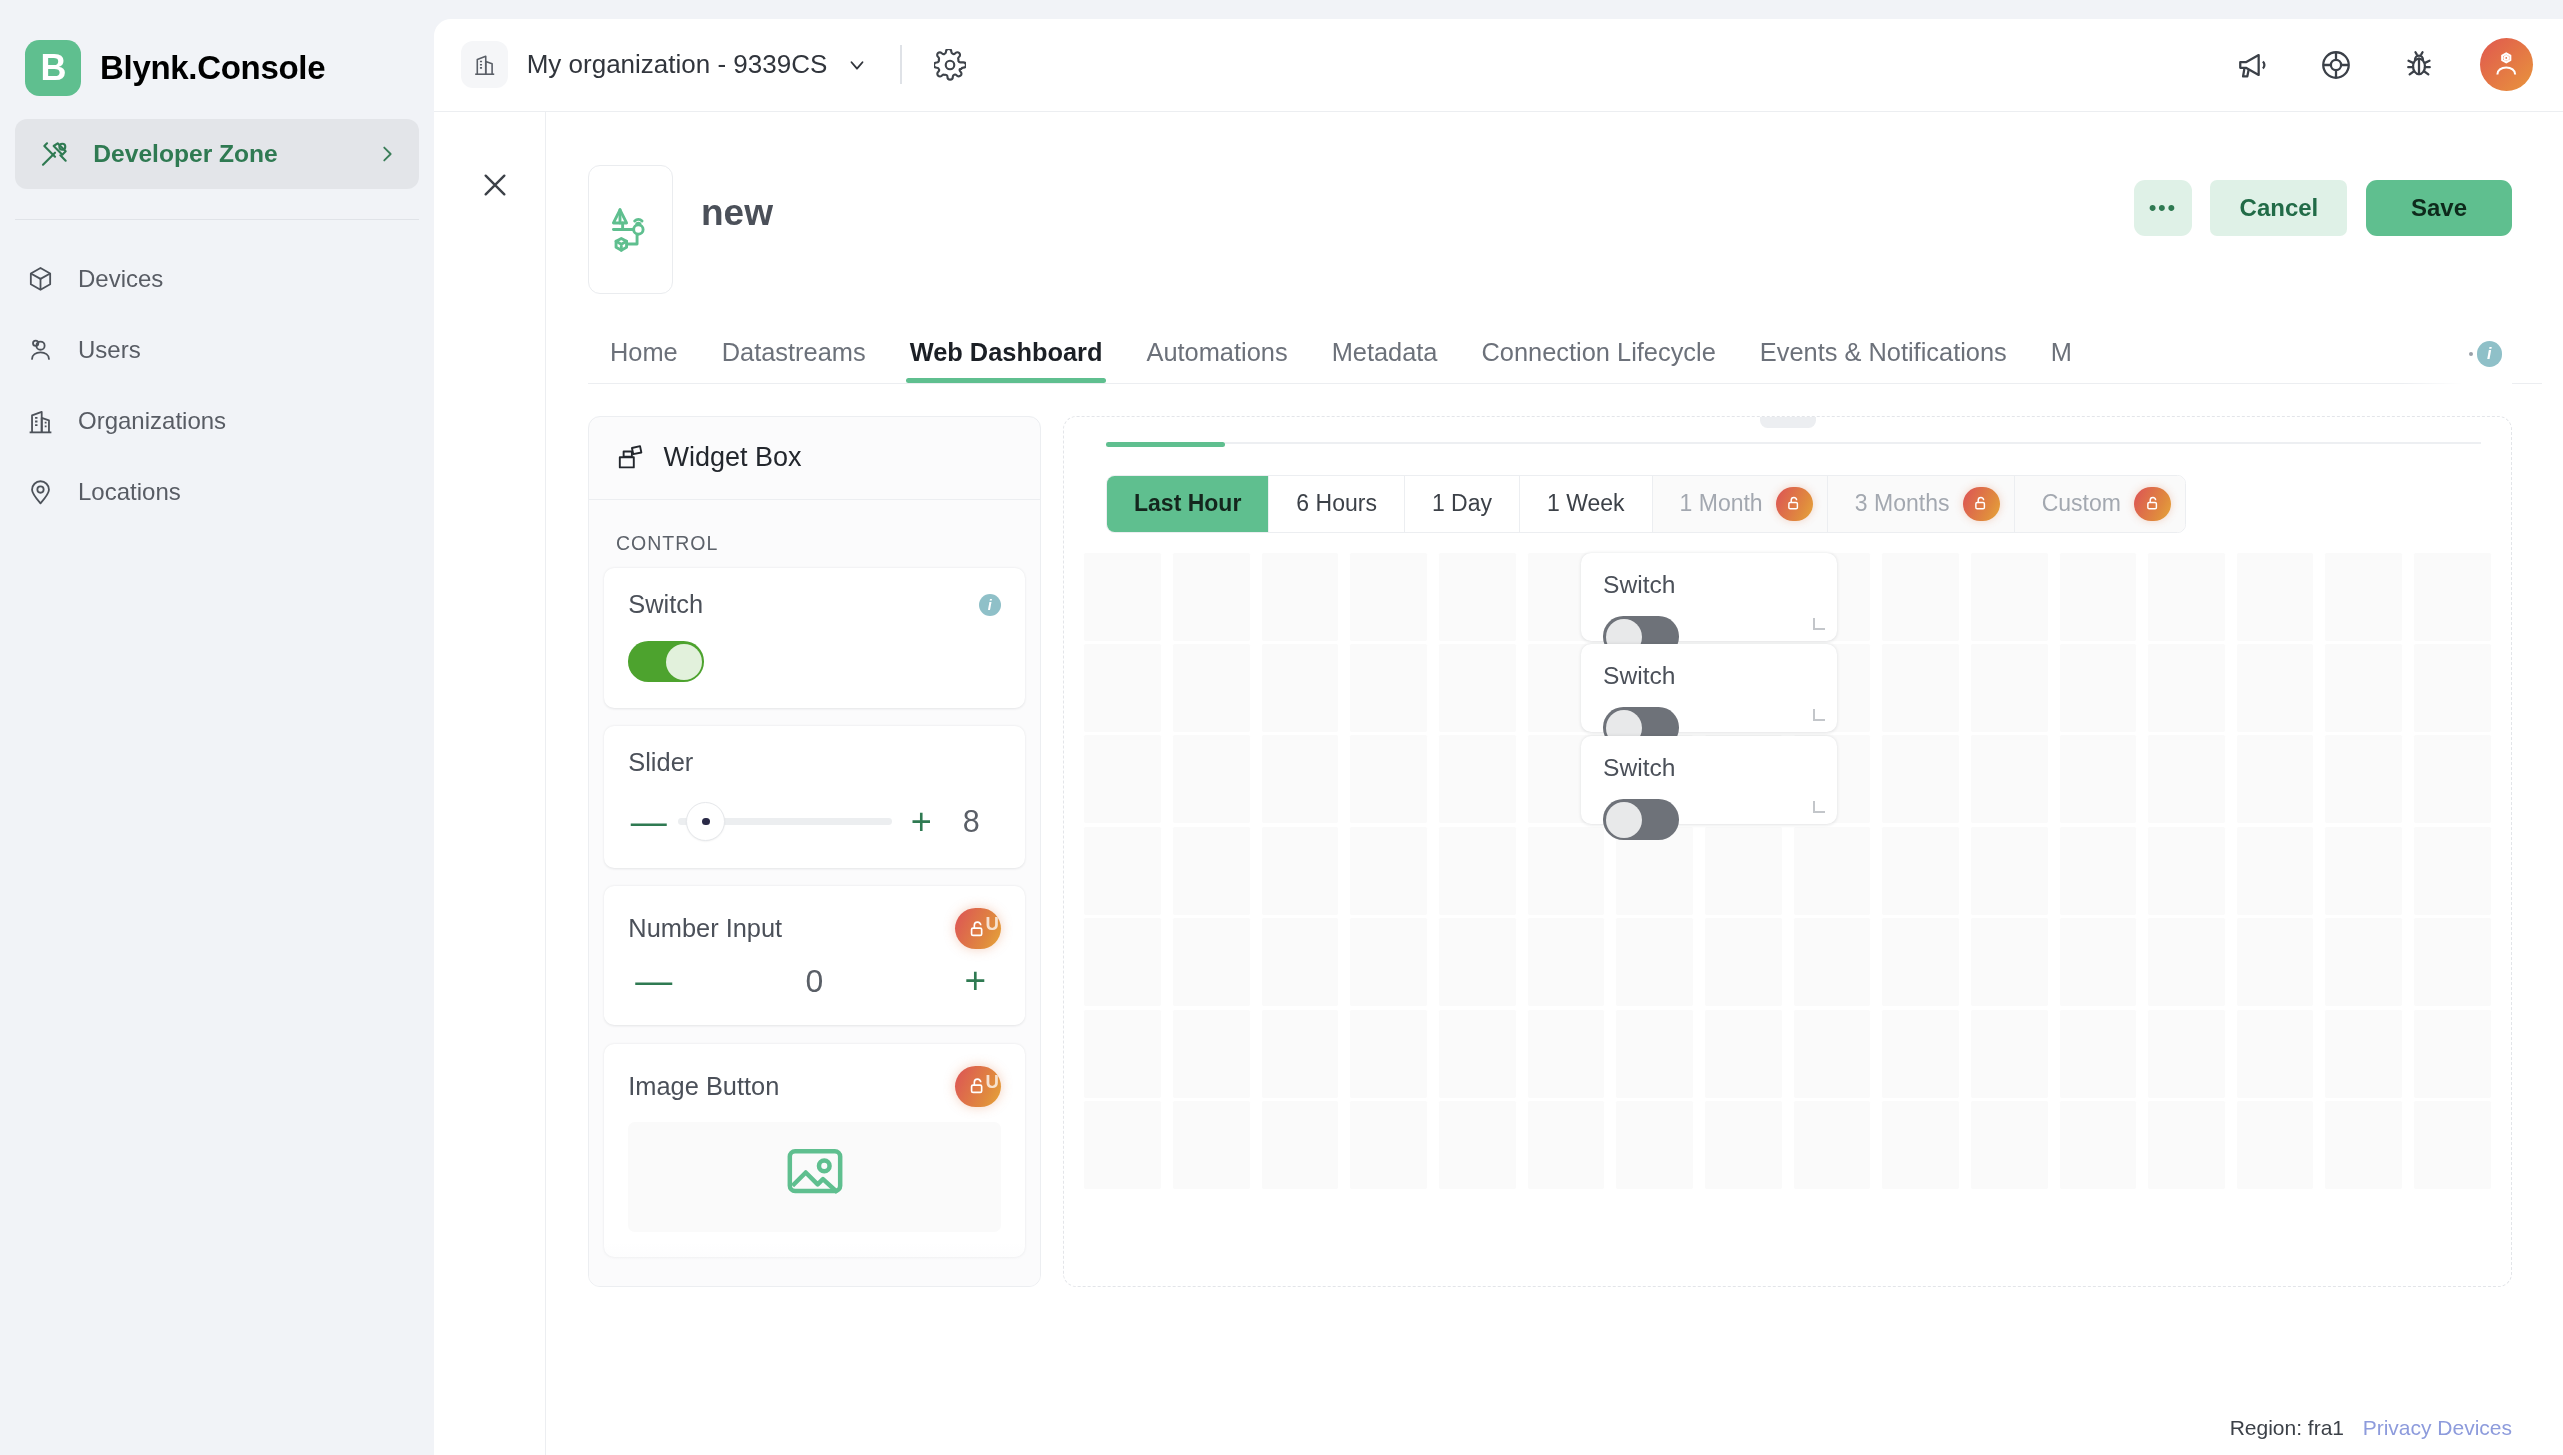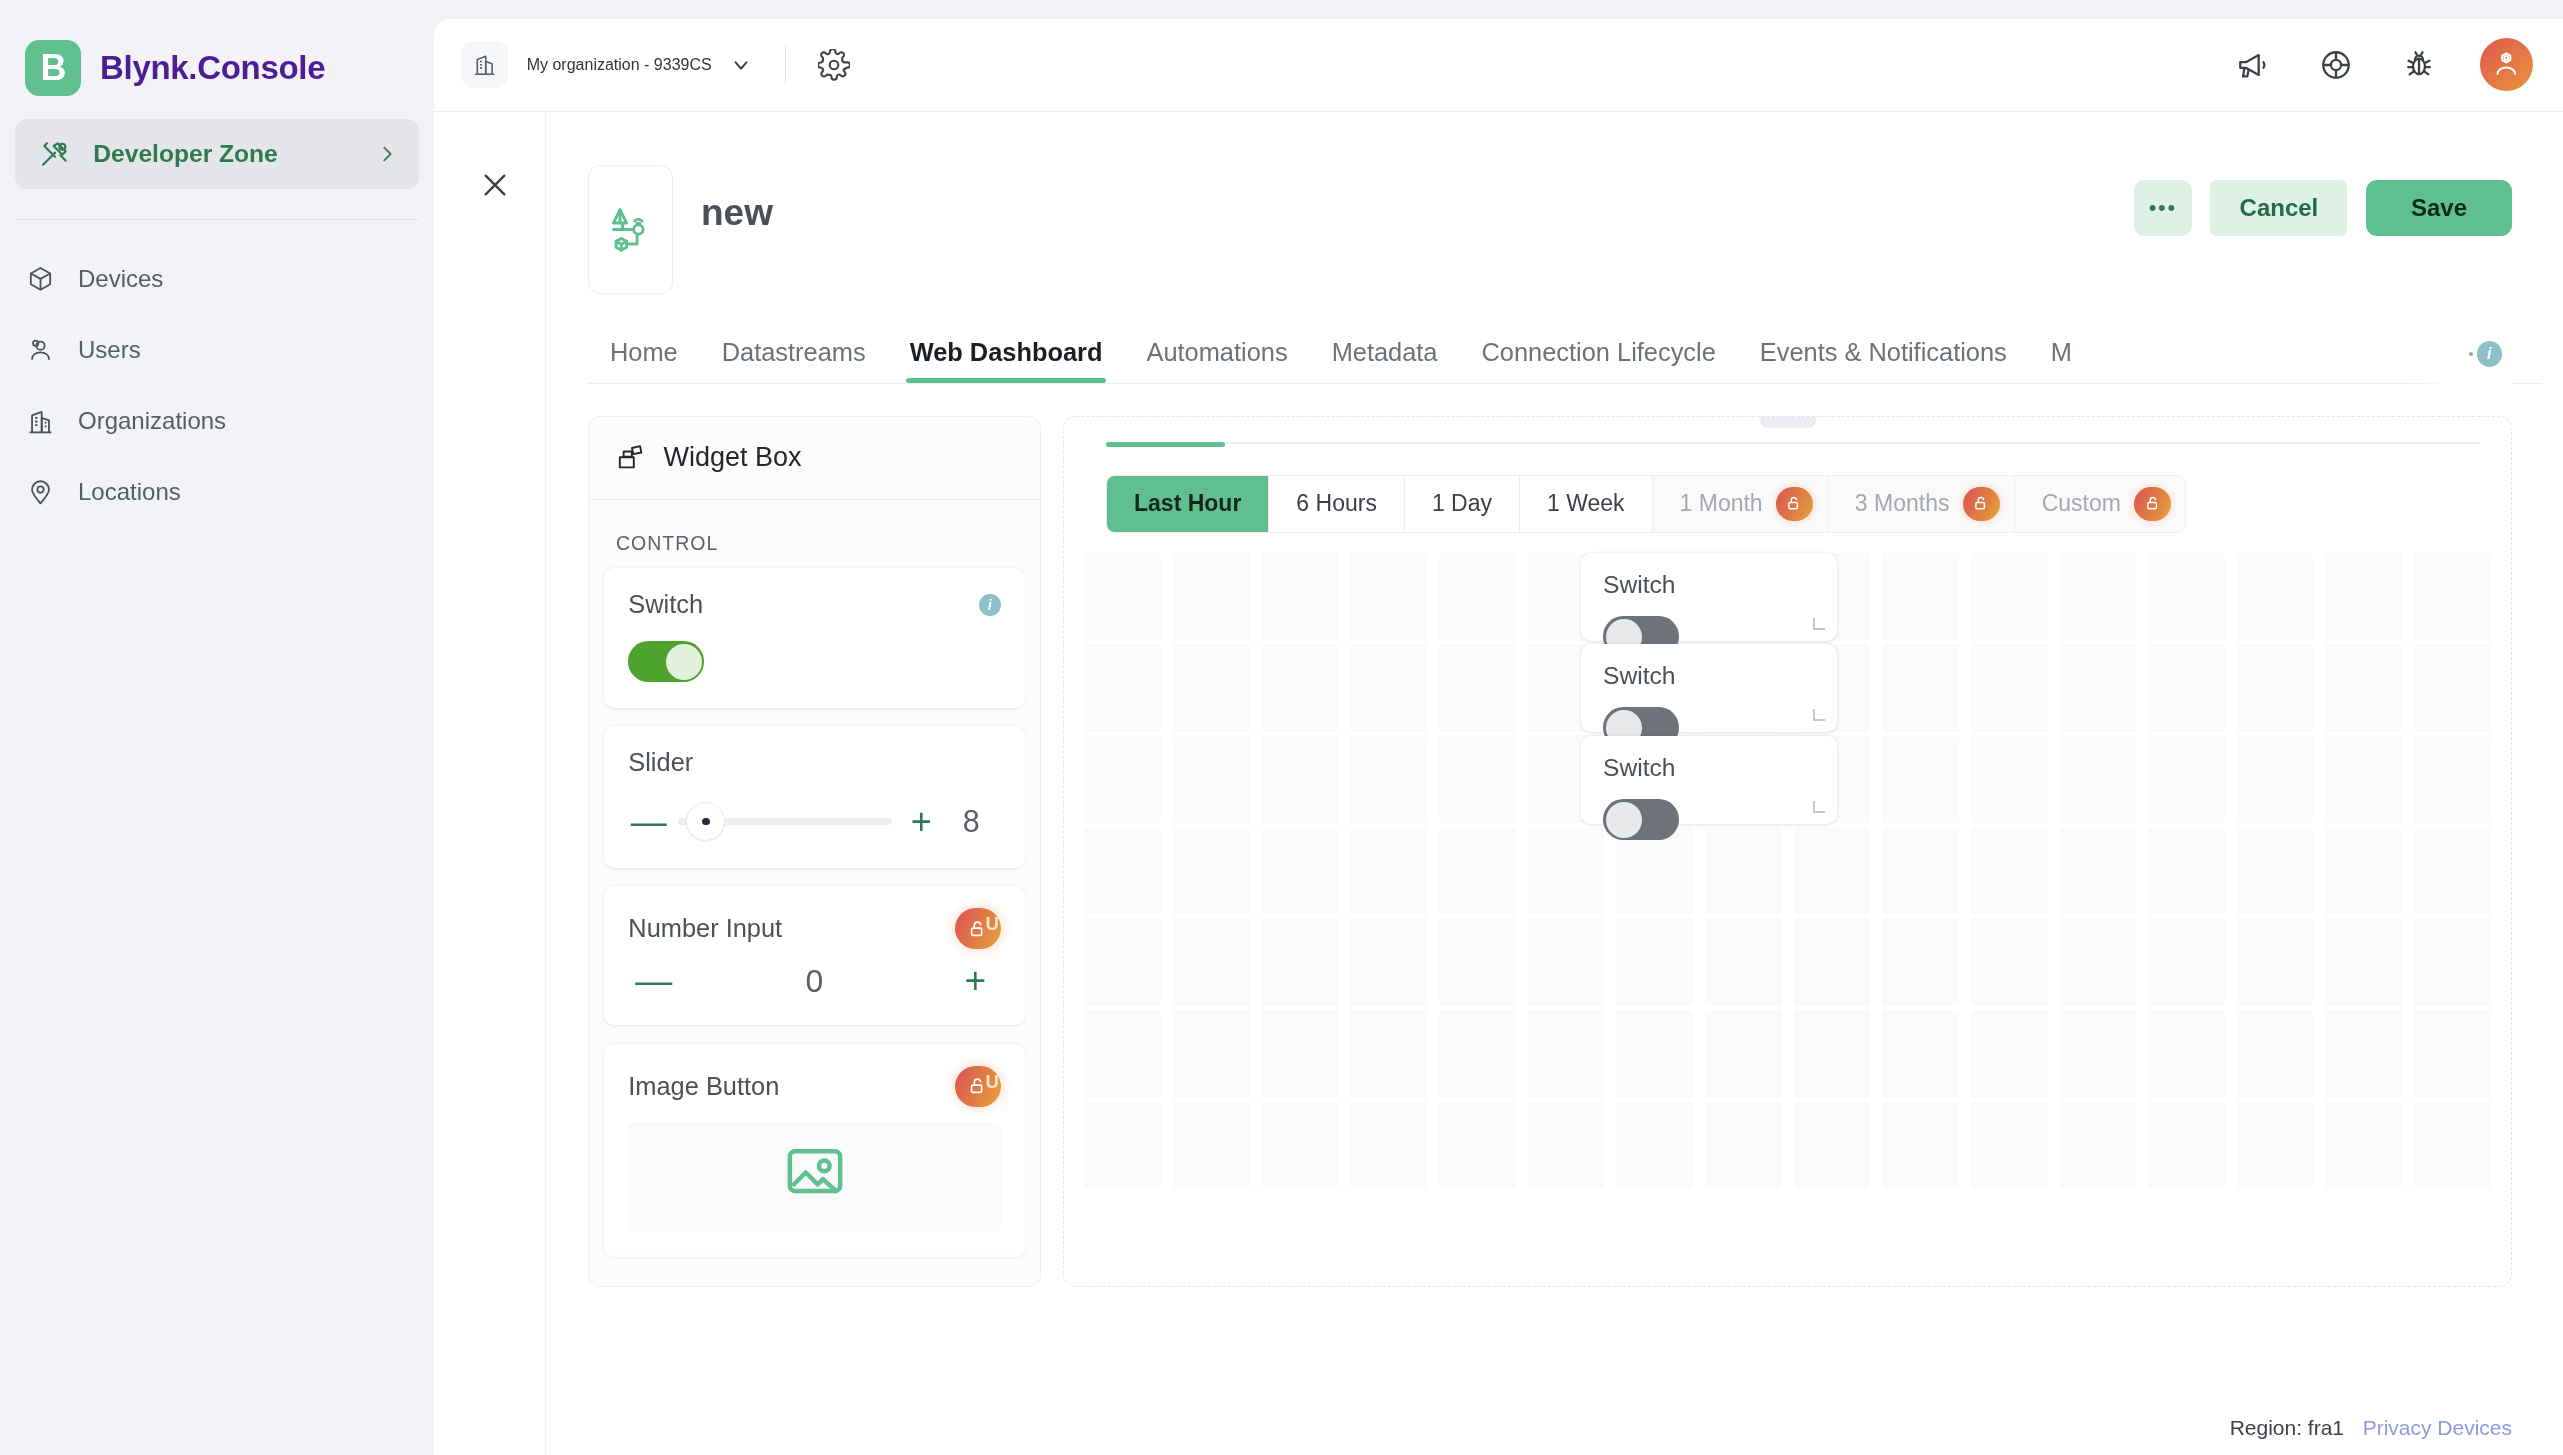--- a/index.html
+++ b/index.html
@@ -19,21 +19,21 @@
   .brand {
     display: flex; align-items: center; gap: 18.6px;
     padding: 25.4px 0 0 25.4px; height: 110px;
   }
   .brand-logo {
     width: 56px; height: 56px; border-radius: 14.4px;
     background: #5fbf8f;
     display: flex; align-items: center; justify-content: center;
     color: #fff; font-size: 36px; font-weight: 700; line-height: 1;
   }
-  .brand-name { font-size: 33px; font-weight: 700; color: #4c1d95; letter-spacing: -0.3px; }
+  .brand-name { font-size: 33px; font-weight: 700; color: #000000; letter-spacing: -0.3px; }
 
   .devzone {
     margin: 8.5px 15.3px 0 15.3px; height: 70px; border-radius: 12px;
     background: #e3e5e9; display: flex; align-items: center;
     padding: 0 20.3px 0 24px; gap: 22px; cursor: pointer;
   }
   .devzone-label { font-size: 24.6px; font-weight: 700; color: #2f7a52; flex: 1; }
   .devzone .chev { color: #3a7d58; }
 
   .side-divider { height: 0.8px; background: #e0e3e8; margin: 30.5px 15.3px 0 15.3px; }
@@ -60,21 +60,21 @@
     padding: 0 30.5px 0 18.6px; gap: 0;
   }
   .org-chip {
     display: flex; align-items: center; gap: 18.6px; cursor: pointer;
     padding: 6.8px 8.5px; border-radius: 10.2px;
   }
   .org-ico-box {
     width: 47px; height: 47px; border-radius: 12px; background: #f5f6f8;
     display: flex; align-items: center; justify-content: center; color: #5a5f67;
   }
-  .org-name { font-size: 16px; color: #31353c; }
+  .org-name { font-size: 26px; color: #31353c; }
   .topbar-sep { width: 1.7px; height: 39px; background: #dfe2e7; margin: 0 24px; }
   .gear-btn { width: 47px; height: 47px; display:flex; align-items:center; justify-content:center; cursor:pointer; color:#3f444b; }
   .topbar-spacer { flex: 1; }
   .topbar-icons { display: flex; align-items: center; gap: 39px; }
   .tb-ico { width: 44px; height: 44px; display:flex; align-items:center; justify-content:center; color:#3b4048; cursor:pointer; }
   .avatar {
     width: 53px; height: 53px; border-radius: 50%;
     background: linear-gradient(135deg, #e0574f 0%, #e8953c 100%);
     display:flex; align-items:center; justify-content:center; cursor:pointer;
   }

